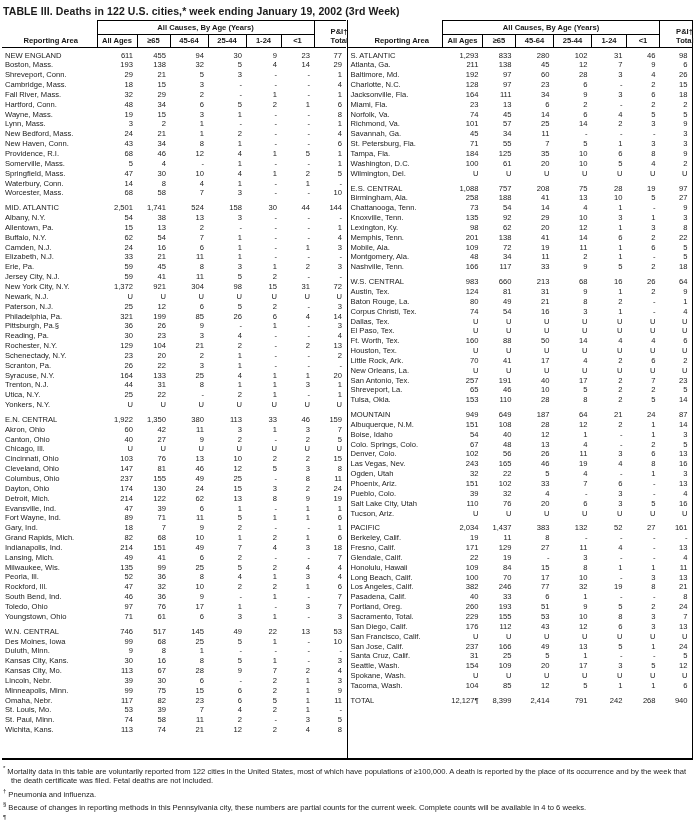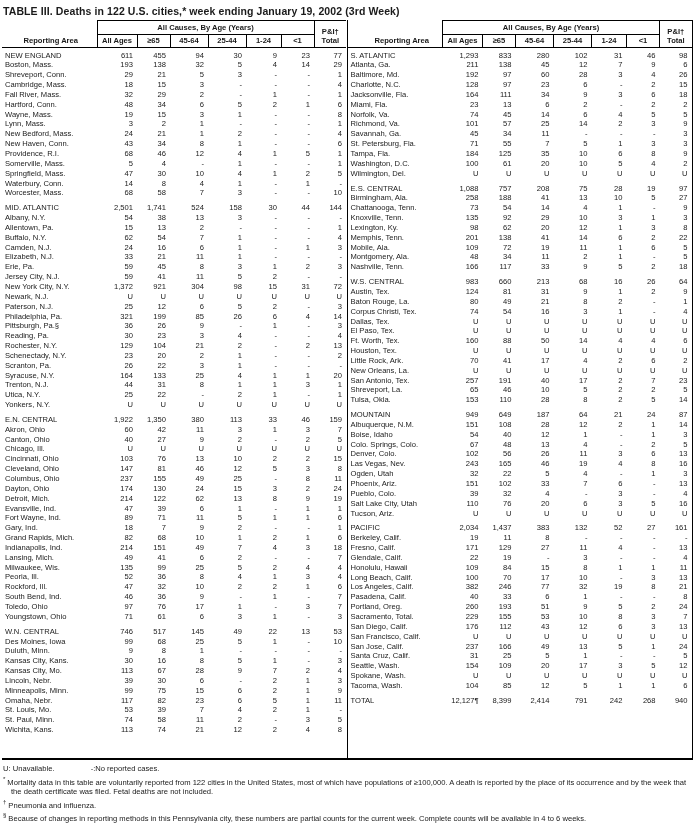--- a/index.html
+++ b/index.html
@@ -16,21 +16,21 @@
   col.c-65   { width:33px; }
   col.c-4564 { width:38px; }
   col.c-2544 { width:38px; }
   col.c-124  { width:35px; }
   col.c-1    { width:33px; }
   col.c-pi   { width:32px; }
   thead th { font-weight:bold; font-size:7.6px; padding:0; }
   th.area { text-align:center; vertical-align:bottom; border-bottom:1px solid #000; padding:0 0 2px 3px; }
   th.allcauses { border:1px solid #000; text-align:center; padding:2px 0; }
   th.age { border-left:1px solid #000; border-bottom:1px solid #000; vertical-align:bottom; padding:1px 1px 2px; }
-  th.pi { border-left:1px solid #000; border-top:1px solid #000; border-bottom:1px solid #000; vertical-align:bottom; text-align:center; padding:0 7px 2px; }
+  th.pi { border-left:1px solid #000; border-top:1px solid #000; border-bottom:1px solid #000; vertical-align:bottom; text-align:center; padding:0 16px 2px; }
   tbody tr { height:9.85px; }
   tbody td { padding:0; white-space:nowrap; overflow:hidden; }
   td.area { text-align:left; padding-left:3px; }
   td.num  { text-align:right; padding-right:4px; }
   tr.first-row td { padding-top:3px; }
   tr.gap { height:5px; }
   tr.gap td { height:5px; }
   .foot { margin:4px 0 0 3px; }
   .legend { font-size:7.6px; margin-bottom:2px; }
   .legend-gap { margin-left:34px; }
@@ -1454,21 +1454,17 @@
             <td class="num">268</td>
             <td class="num">940</td>
           </tr>
         </tbody>
     </table>
   </div>
 
 </div>
 
 <div class="foot">
-  <div class="legend">
-    <span>U: Unavailable.</span>
-    <span class="legend-gap">-:No reported cases.</span>
-  </div>
   <p class="fn"><span class="marker">*</span><span>Mortality data in this table are voluntarily reported from 122 cities in the United States, most of which have populations of ≥100,000.  A death is reported by the place of its occurrence and by the week that the death certificate was filed. Fetal deaths are not included.</span></p>
   <p class="fn"><span class="marker">†</span><span>Pneumonia and influenza.</span></p>
   <p class="fn"><span class="marker">§</span><span>Because of changes in reporting methods in this Pennsylvania city, these numbers are partial counts for the current week. Complete counts will be available in 4 to 6 weeks.</span></p>
   <p class="fn"><span class="marker">¶</span></p>
 </div>
 
 </body></html>

